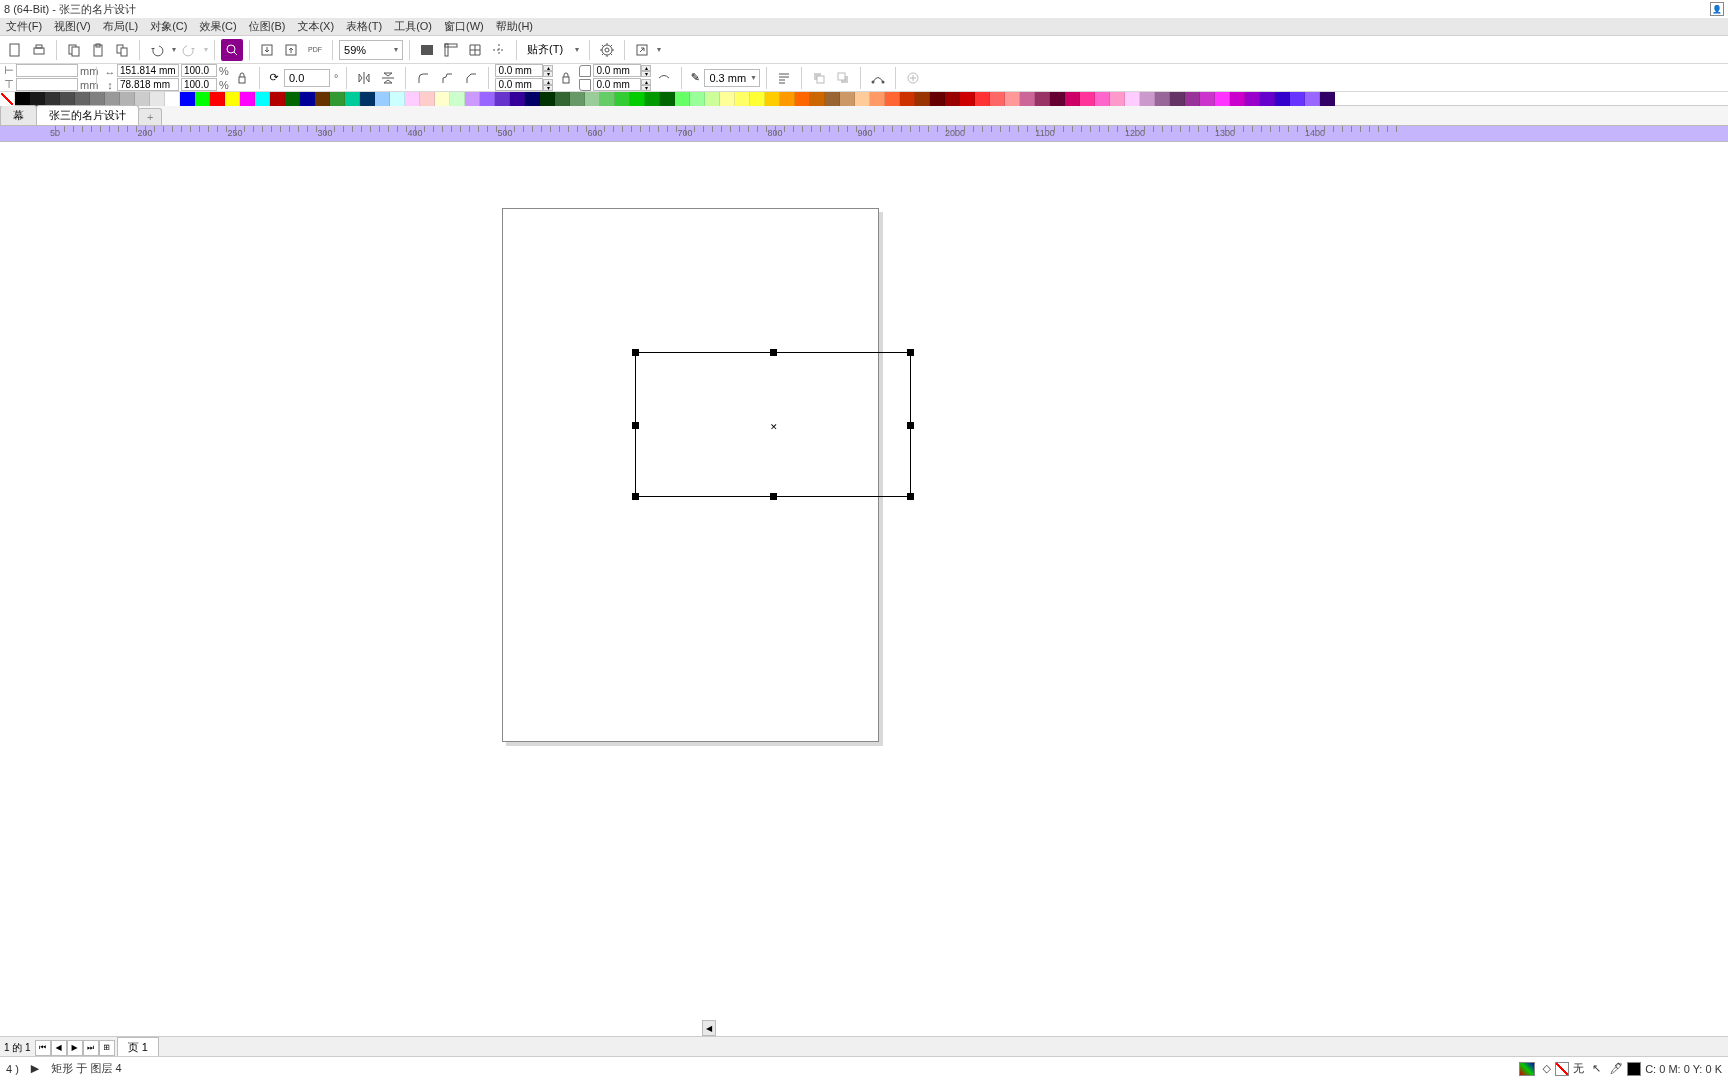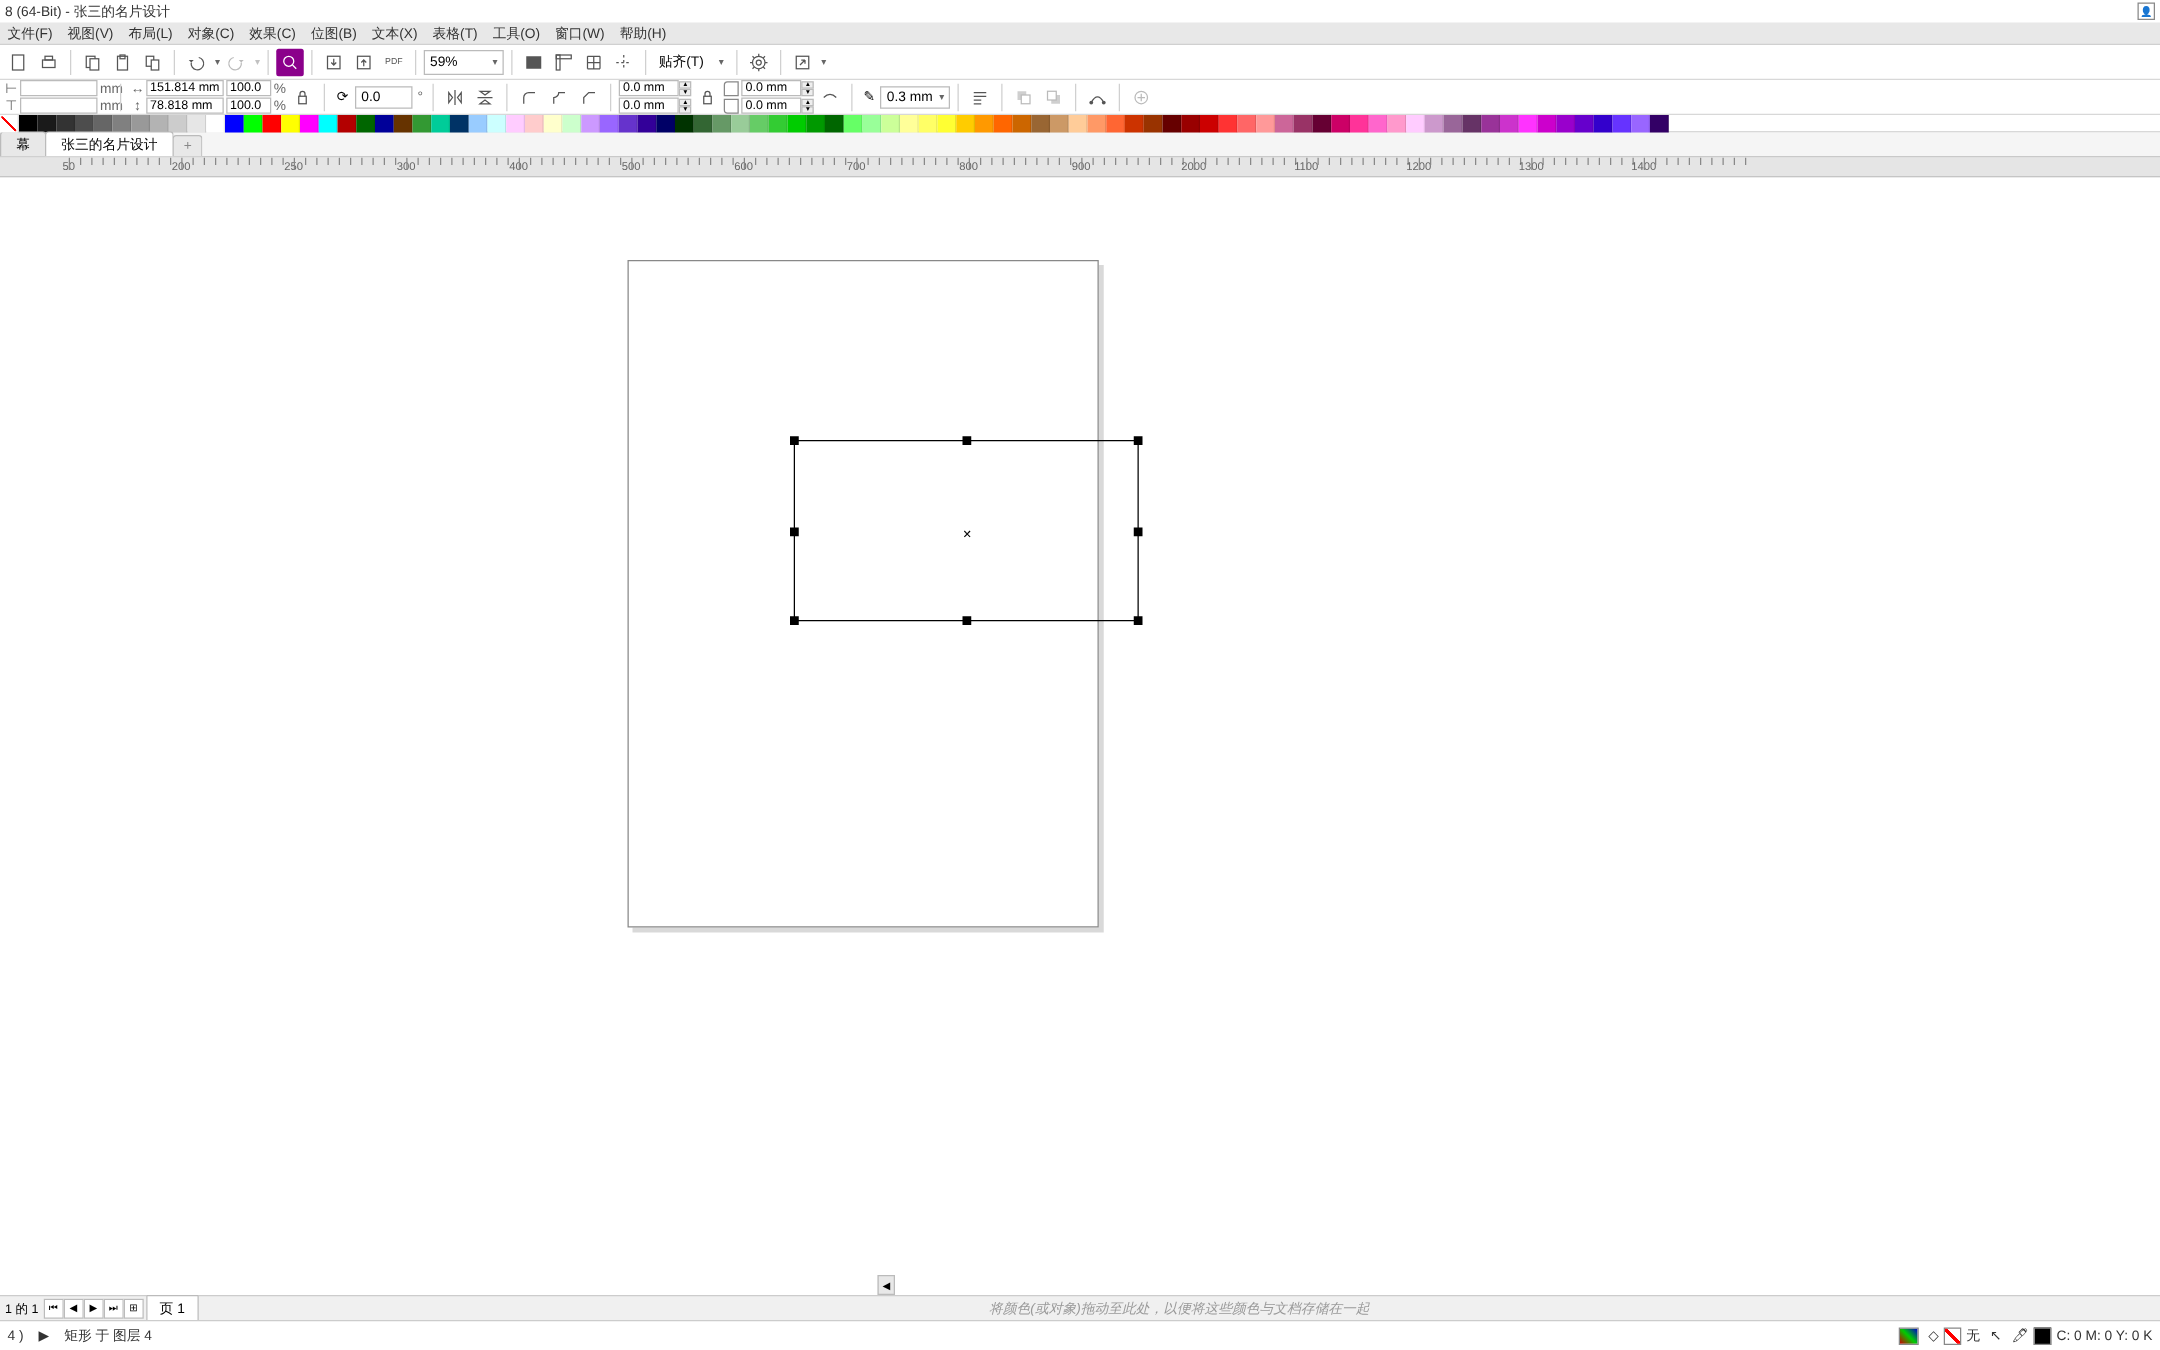--- a/index.html
+++ b/index.html
@@ -29,33 +29,33 @@
 .angle-input{width:46px;height:18px;border:1px solid #bbb;background:#fff;padding:0 4px;display:flex;align-items:center}
 .outline-sel{width:56px;height:18px;border:1px solid #bbb;background:#fff;padding:0 4px;display:flex;align-items:center;justify-content:space-between}
 .colorbar{height:14px;display:flex;border-bottom:1px solid #ccc}
 .cswatch{width:15px;height:14px;border-right:1px solid rgba(0,0,0,0.1);cursor:pointer}
 .cswatch.none{background:#fff;position:relative}
 .cswatch.none::after{content:"";position:absolute;left:1px;top:1px;right:1px;bottom:1px;background:linear-gradient(to top right,transparent 45%,red 45%,red 55%,transparent 55%)}
 .doctabs{height:20px;background:#f5f5f5;display:flex;align-items:flex-end;border-bottom:1px solid #bbb;padding-left:0}
 .doctab{padding:2px 12px;border:1px solid #bbb;border-bottom:none;background:#fff;margin-right:-1px;border-radius:3px 3px 0 0;cursor:pointer}
 .doctab.inactive{background:#e8e8e8}
 .doctab.add{padding:2px 8px;color:#888}
-.ruler-h{height:16px;background:#e5e5e5;border-bottom:1px solid #bbb;position:relative;overflow:hidden}
+.ruler-h{height:16px;background:#c4b5fd;border-bottom:1px solid #bbb;position:relative;overflow:hidden}
 .ruler-h .tick{position:absolute;top:0;width:1px;height:6px;background:#888}
 .ruler-h .tick.major{height:10px}
 .ruler-h .lbl{position:absolute;top:2px;font-size:9px;color:#666;transform:translateX(-50%)}
 .canvas-area{position:absolute;left:0;right:0;top:142px;bottom:44px;background:#fff;overflow:hidden}
 .page{position:absolute;left:502px;top:66px;width:377px;height:534px;background:#fff;border:1px solid #888;box-shadow:4px 4px 0 rgba(0,0,0,0.15)}
 .sel-rect{position:absolute;left:635px;top:210px;width:276px;height:145px;border:1px solid #000}
 .handle{position:absolute;width:7px;height:7px;background:#000}
 .h-nw{left:-4px;top:-4px}.h-n{left:50%;top:-4px;margin-left:-3px}.h-ne{right:-4px;top:-4px}
 .h-w{left:-4px;top:50%;margin-top:-3px}.h-e{right:-4px;top:50%;margin-top:-3px}
 .h-sw{left:-4px;bottom:-4px}.h-s{left:50%;bottom:-4px;margin-left:-3px}.h-se{right:-4px;bottom:-4px}
 .center-x{position:absolute;left:50%;top:50%;margin-left:-3px;margin-top:-3px;font-size:9px;color:#000}
-.pagetab-bar{position:absolute;left:0;right:0;bottom:24px;height:20px;background:#f0f0f0;border-top:1px solid #ccc;display:flex;align-items:center}
+.pagetab-bar{position:absolute;left:0;right:0;bottom:24px;height:20px;background:#f0f0f0;border-top:1px solid #ccc;display:flex;align-items:flex-start}
 .pagetab-nav{display:flex;align-items:center;gap:0}
 .pnav{width:16px;height:16px;border:1px solid #bbb;display:flex;align-items:center;justify-content:center;background:#fff;font-size:8px;cursor:pointer}
 .pcount{padding:0 4px;font-size:10px}
 .ptab{padding:2px 10px;border:1px solid #bbb;background:#fff;margin-left:2px}
 .hscroll-arrow{position:absolute;right:0;top:0;width:14px;height:16px;border:1px solid #bbb;background:#e8e8e8;font-size:8px;display:flex;align-items:center;justify-content:center}
 .statusbar{position:absolute;left:0;right:0;bottom:0;height:24px;background:#fff;border-top:1px solid #ccc;display:flex;align-items:center;padding:0 6px;justify-content:space-between}
 .statusbar .left{display:flex;align-items:center;gap:12px}
 .statusbar .right{display:flex;align-items:center;gap:8px}
 .stat-item{display:flex;align-items:center;gap:4px;color:#333}
 .fill-swatch{width:14px;height:14px;border:1px solid #888;position:relative;background:#fff}
@@ -653,21 +653,20 @@
 <div class="pagetab-bar">
   <div class="pagetab-nav">
     <span class="pcount">1 的 1</span>
     <div class="pnav">⏮</div>
     <div class="pnav">◀</div>
     <div class="pnav">▶</div>
     <div class="pnav">⏭</div>
     <div class="pnav">⊞</div>
     <div class="ptab">页 1</div>
   </div>
-  <div style="flex:1;text-align:center;color:#999;font-style:italic">将颜色(或对象)拖动至此处，以便将这些颜色与文档存储在一起</div>
 </div>
 
 <div class="statusbar">
   <div class="left">
     <span class="stat-item">4 )</span>
     <span class="stat-item">▶</span>
     <span class="stat-item">矩形 于 图层 4</span>
   </div>
   <div class="right">
     <span class="stat-item" style="width:16px;height:14px;background:linear-gradient(45deg,#c00,#0c0,#00c);border:1px solid #888"></span>

